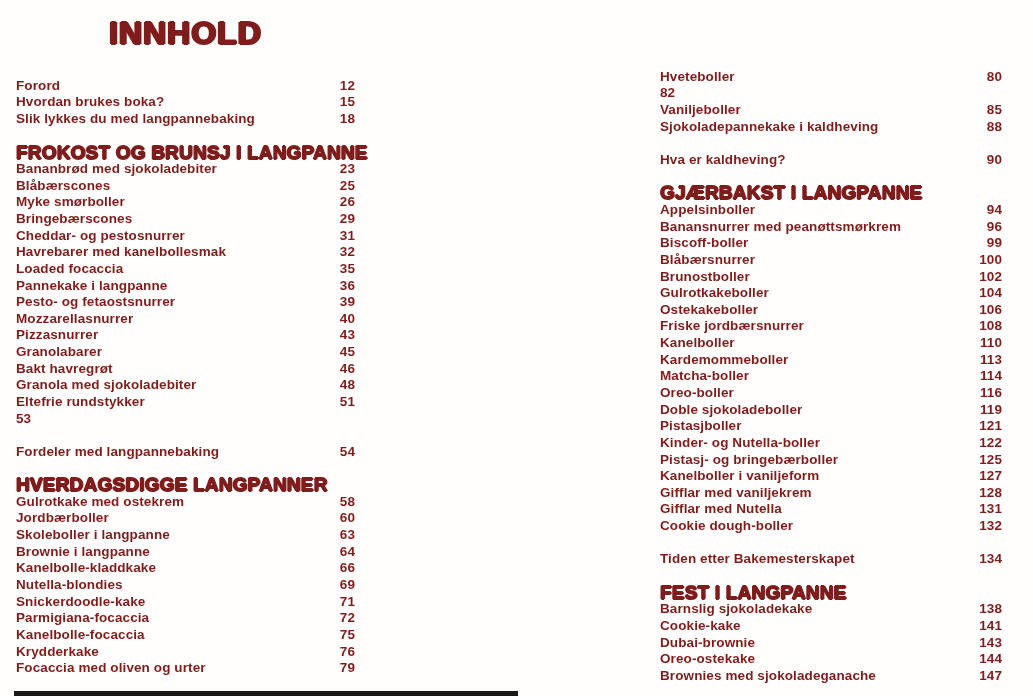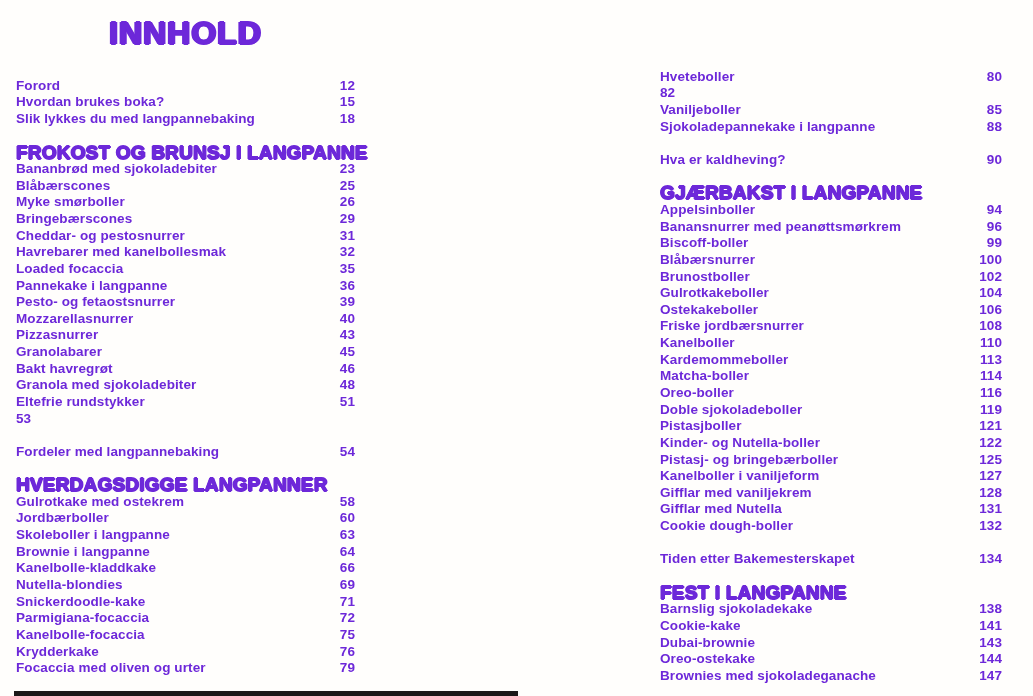--- a/index.html
+++ b/index.html
@@ -3,21 +3,21 @@
 <meta charset="utf-8">
 <style>
   html,body { margin:0; padding:0; }
   body {
     width:1033px; height:696px; overflow:hidden;
     background:#ffffff;
     font-family:"Liberation Sans", sans-serif;
   }
   .page {
     position:relative; width:1033px; height:696px;
-    background:#fffefc; color:#6d28d9; overflow:hidden;
+    background:#fffefc; color:#7f1d1d; overflow:hidden;
   }
   .col { position:absolute; top:0; }
   .col-left  { left:16px;  width:339px; }
   .col-right { left:660px; width:342px;margin-top:41px; }
 
   .toc-title {
     margin:16px 0 0 0;
     height:34px; line-height:34px;
     text-align:center;
     font-size:32px; font-weight:700; letter-spacing:1px;
@@ -200,21 +200,21 @@
           <span class="num">80</span>
         </div>
         <div class="row">
           <span class="num">82</span>
         </div>
         <div class="row">
           <span class="label">Vaniljeboller</span>
           <span class="num">85</span>
         </div>
         <div class="row">
-          <span class="label">Sjokoladepannekake i langpanne</span>
+          <span class="label">Sjokoladepannekake i kaldheving</span>
           <span class="num">88</span>
         </div>
         <div class="gap"></div>
         <div class="row">
           <span class="label">Hva er kaldheving?</span>
           <span class="num">90</span>
         </div>
         <div class="gap"></div>
         <div class="heading">GJÆRBAKST I LANGPANNE</div>
         <div class="row">

